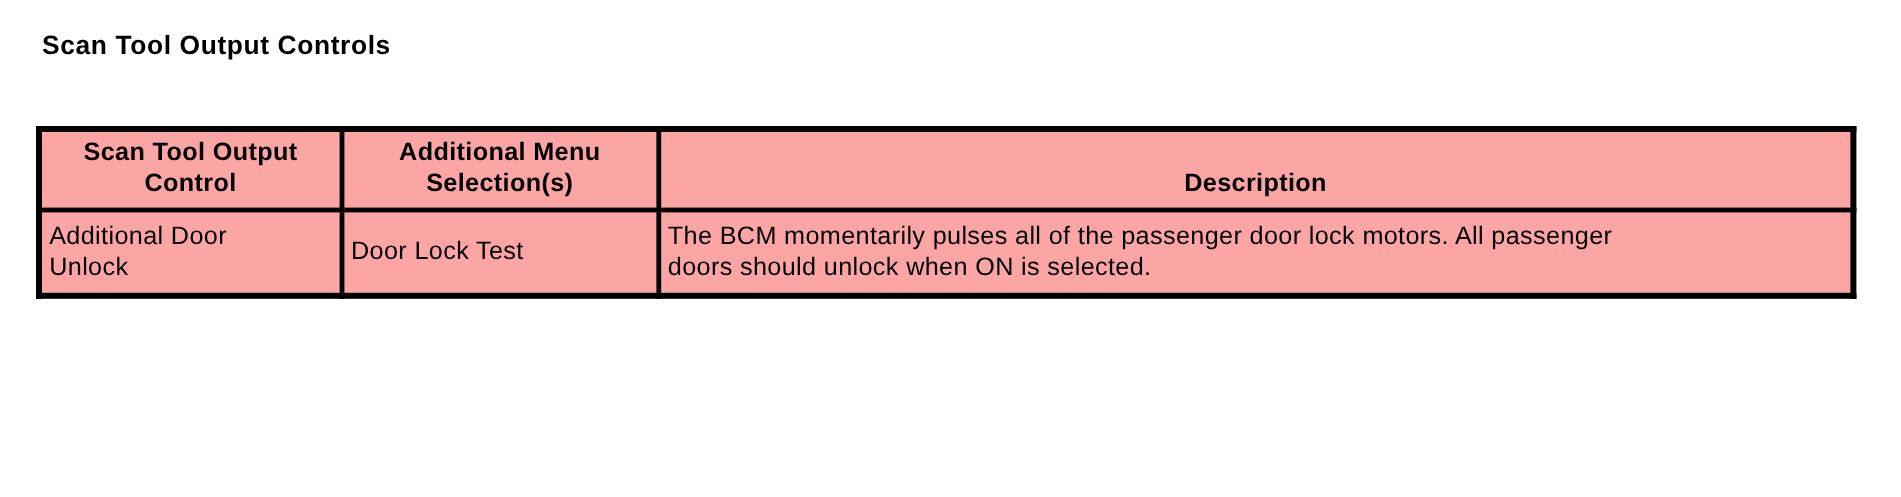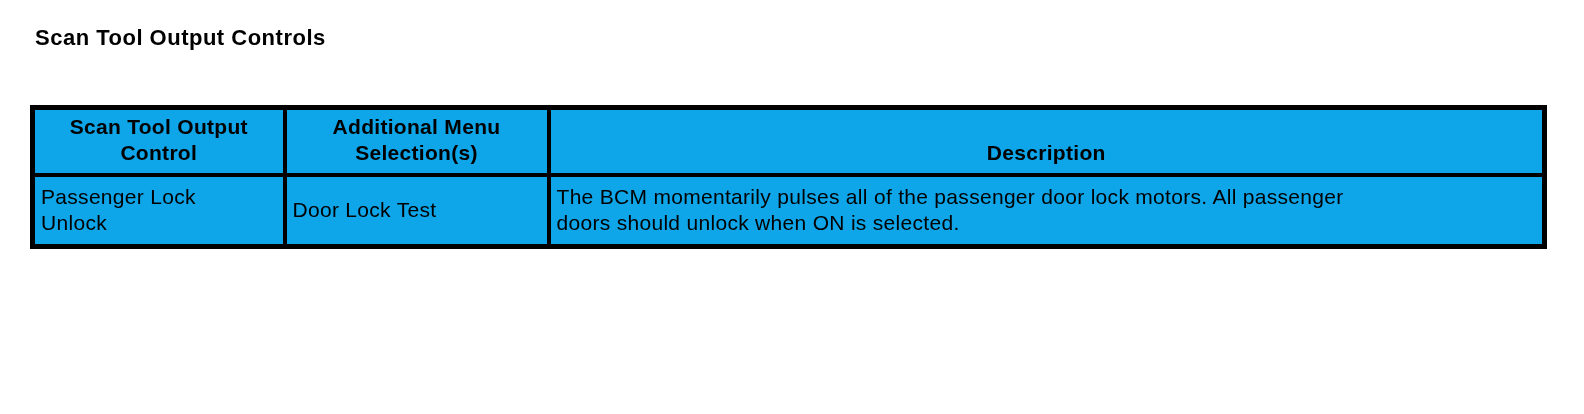--- a/index.html
+++ b/index.html
@@ -39,21 +39,21 @@
     background: #ffffff;
   }
   table.output-controls th,
   table.output-controls td {
     border: 4px solid #000000;
     font-size: 21px;
     line-height: 26px;
     letter-spacing: 0.3px;
     white-space: pre-line;
     color: #000000;
-    background: #0ea5e9;
+    background: #fca5a5;
   }
   table.output-controls th {
     font-weight: bold;
     text-align: center;
     vertical-align: bottom;
     padding: 4px 6px 7px 6px;
     height: 64px;
   }
   table.output-controls td {
     font-weight: normal;
@@ -84,21 +84,21 @@
       <tr class="header-row">
         <th>Scan Tool Output
 Control</th>
         <th>Additional Menu
 Selection(s)</th>
         <th>Description</th>
       </tr>
     </thead>
     <tbody>
       <tr class="data-row-last">
-        <td>Passenger Lock
+        <td>Additional Door
 Unlock</td>
         <td>Door Lock Test</td>
         <td>The BCM momentarily pulses all of the passenger door lock motors. All passenger
 doors should unlock when ON is selected.</td>
       </tr>
     </tbody>
   </table>
 
 </div>
 

